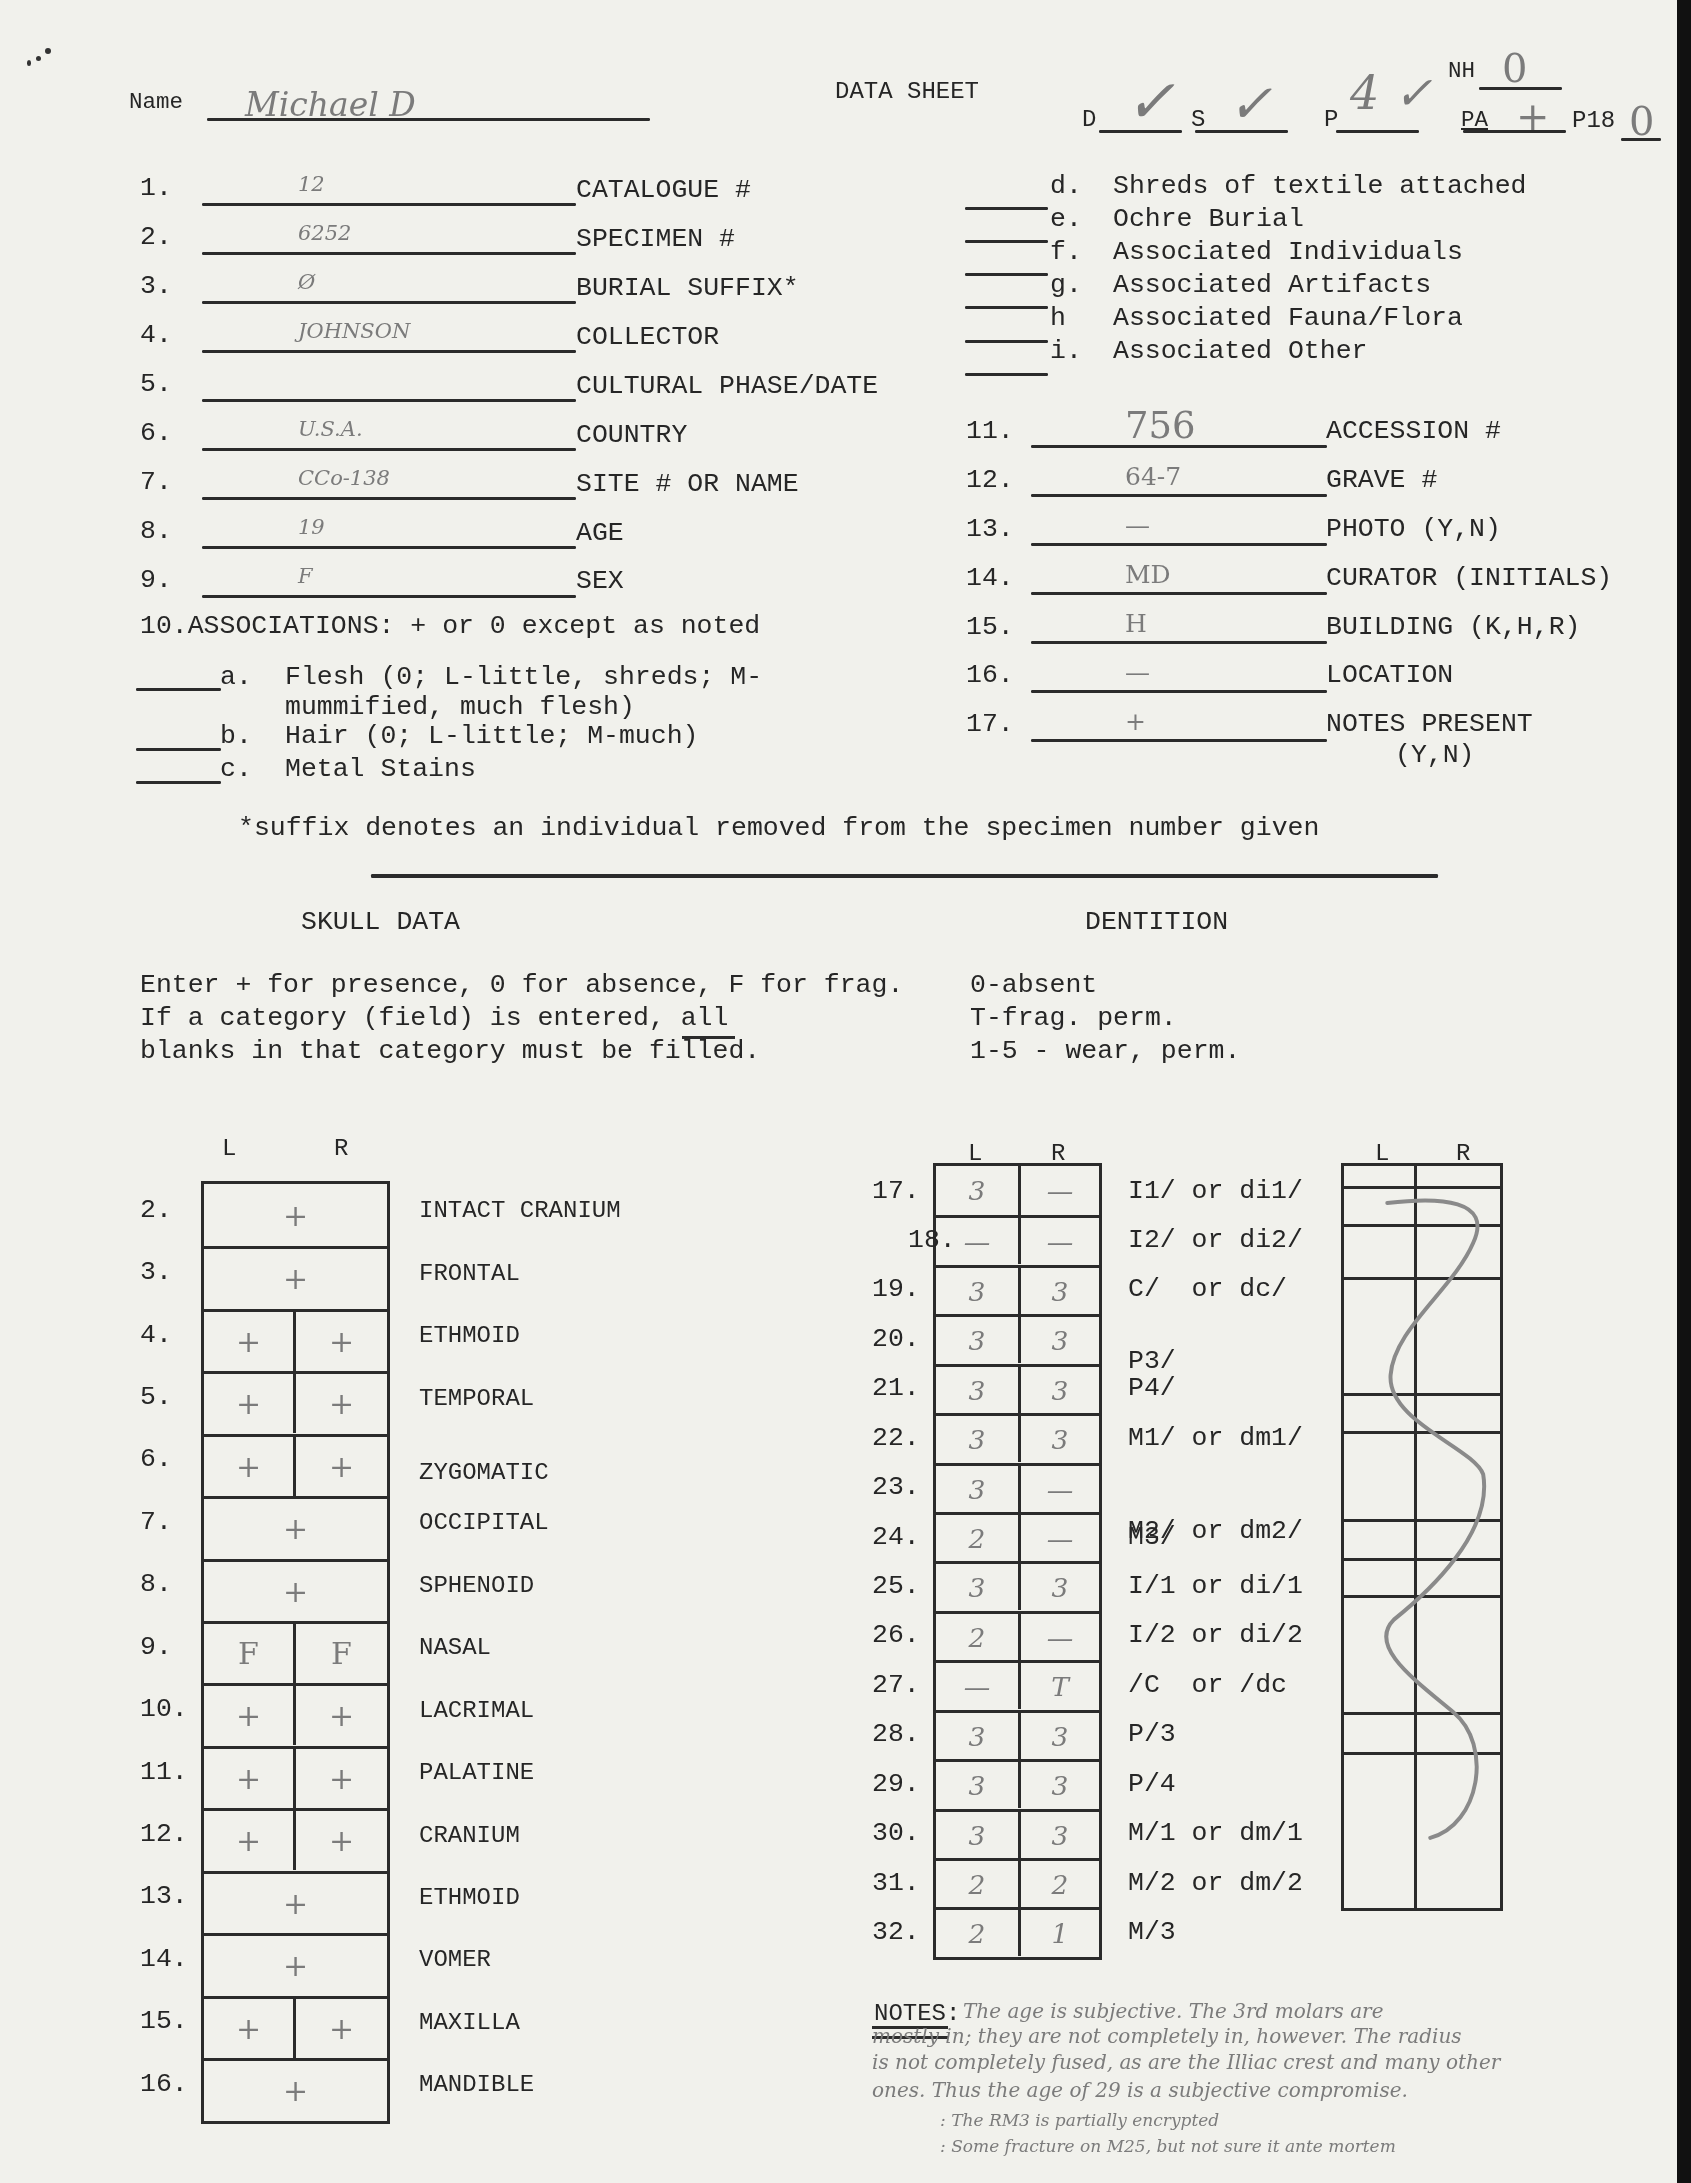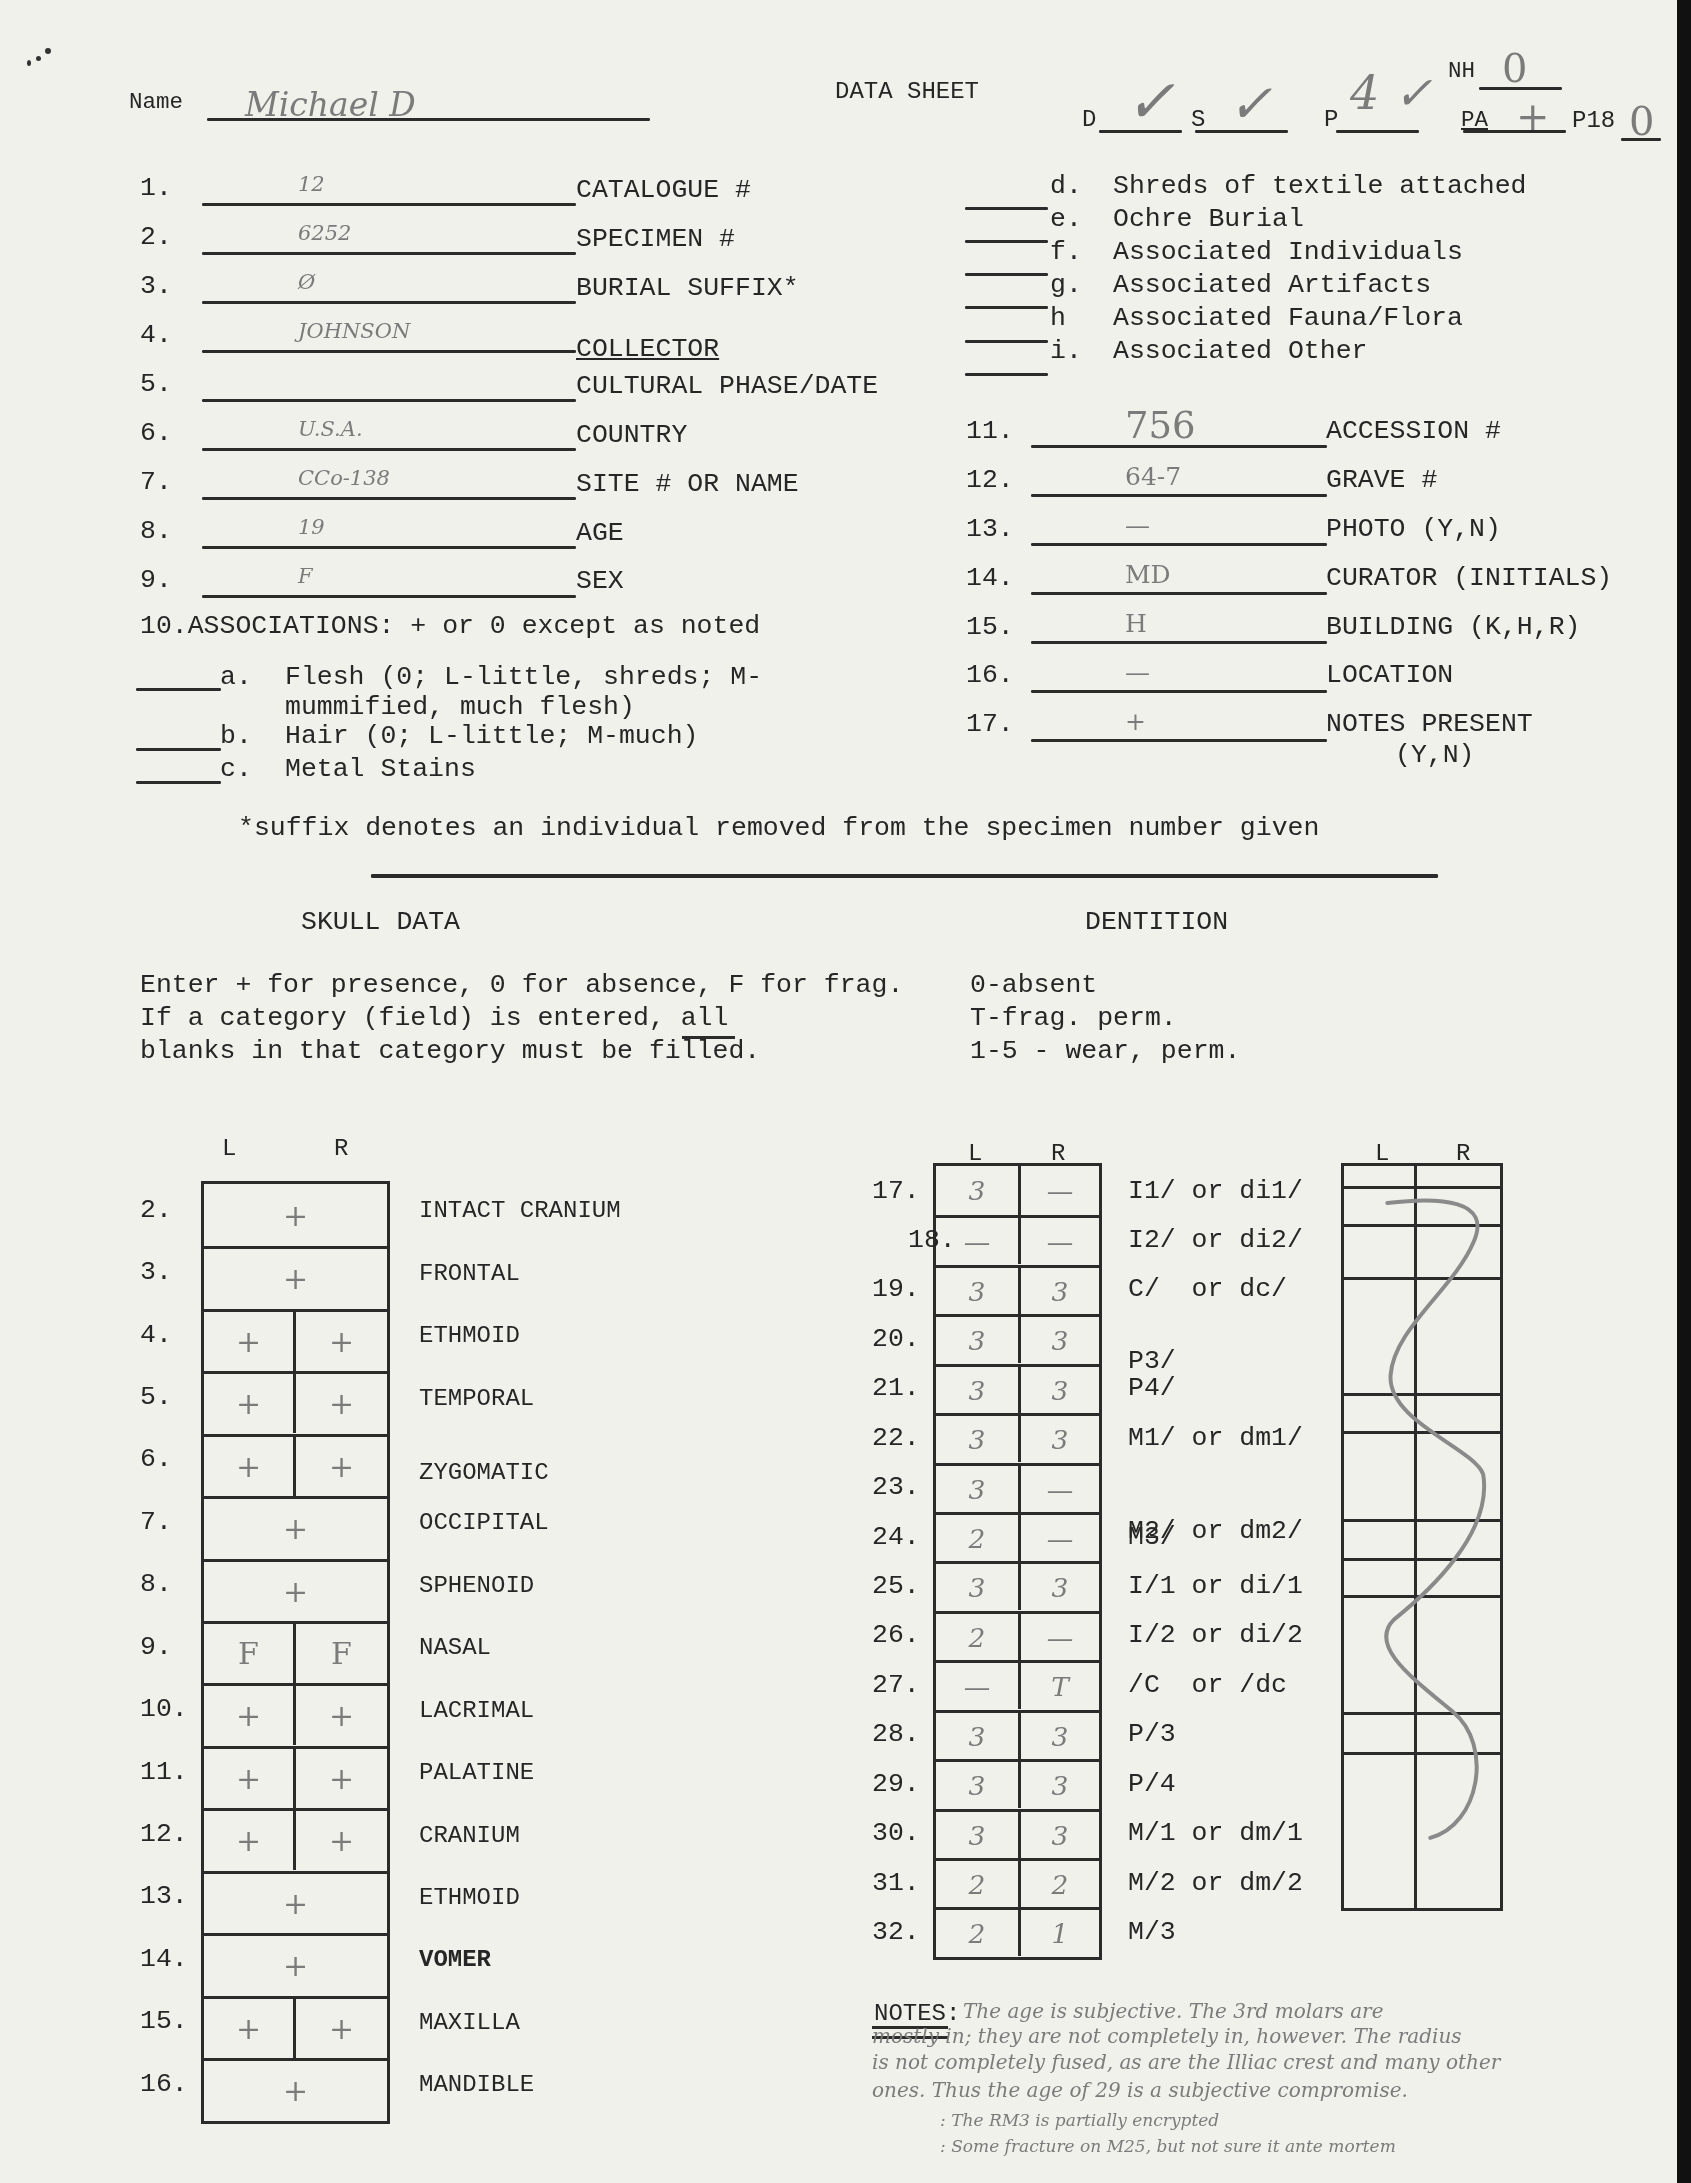--- a/index.html
+++ b/index.html
@@ -71,21 +71,21 @@
     <div class="line" style="left:202px;top:252px;width:374px;"></div>
     <div class="abs hand" style="left:298px;top:221px;font-size:21px;">6252</div>
     <div class="abs type" style="left:576px;top:224px;">SPECIMEN #</div>
     <div class="abs type" style="left:140px;top:271px;">3.</div>
     <div class="line" style="left:202px;top:301px;width:374px;"></div>
     <div class="abs hand" style="left:298px;top:270px;font-size:21px;">Ø</div>
     <div class="abs type" style="left:576px;top:273px;">BURIAL SUFFIX*</div>
     <div class="abs type" style="left:140px;top:320px;">4.</div>
     <div class="line" style="left:202px;top:350px;width:374px;"></div>
     <div class="abs hand" style="left:298px;top:319px;font-size:21px;">JOHNSON</div>
-    <div class="abs type" style="left:576px;top:334px;text-decoration:underline;">COLLECTOR</div>
+    <div class="abs type" style="left:576px;top:322px;">COLLECTOR</div>
     <div class="abs type" style="left:140px;top:369px;">5.</div>
     <div class="line" style="left:202px;top:399px;width:374px;"></div>
     <div class="abs hand" style="left:298px;top:368px;font-size:21px;"></div>
     <div class="abs type" style="left:576px;top:371px;">CULTURAL PHASE/DATE</div>
     <div class="abs type" style="left:140px;top:418px;">6.</div>
     <div class="line" style="left:202px;top:448px;width:374px;"></div>
     <div class="abs hand" style="left:298px;top:417px;font-size:21px;">U.S.A.</div>
     <div class="abs type" style="left:576px;top:420px;">COUNTRY</div>
     <div class="abs type" style="left:140px;top:467px;">7.</div>
     <div class="line" style="left:202px;top:497px;width:374px;"></div>
@@ -313,21 +313,21 @@
     <div class="abs type type-sm" style="left:419px;top:1634px;">NASAL</div>
     <div class="abs type" style="left:140px;top:1694px;">10.</div>
     <div class="abs type type-sm" style="left:419px;top:1697px;">LACRIMAL</div>
     <div class="abs type" style="left:140px;top:1757px;">11.</div>
     <div class="abs type type-sm" style="left:419px;top:1759px;">PALATINE</div>
     <div class="abs type" style="left:140px;top:1819px;">12.</div>
     <div class="abs type type-sm" style="left:419px;top:1822px;">CRANIUM</div>
     <div class="abs type" style="left:140px;top:1881px;">13.</div>
     <div class="abs type type-sm" style="left:419px;top:1884px;">ETHMOID</div>
     <div class="abs type" style="left:140px;top:1944px;">14.</div>
-    <div class="abs type type-sm" style="left:419px;top:1946px;font-weight:bold;">VOMER</div>
+    <div class="abs type type-sm" style="left:419px;top:1946px;">VOMER</div>
     <div class="abs type" style="left:140px;top:2006px;">15.</div>
     <div class="abs type type-sm" style="left:419px;top:2009px;">MAXILLA</div>
     <div class="abs type" style="left:140px;top:2069px;">16.</div>
     <div class="abs type type-sm" style="left:419px;top:2071px;">MANDIBLE</div>
   </div>
 
 <div class="abs type" style="left:968px;top:1140px;font-size:24px;">L</div>
 <div class="abs type" style="left:1051px;top:1140px;font-size:24px;">R</div>
 <div id="dent-table" class="table" style="left:933px;top:1163px;width:169px;height:797px;">
     <div class="trow first" style="top:0px;height:49px;">

